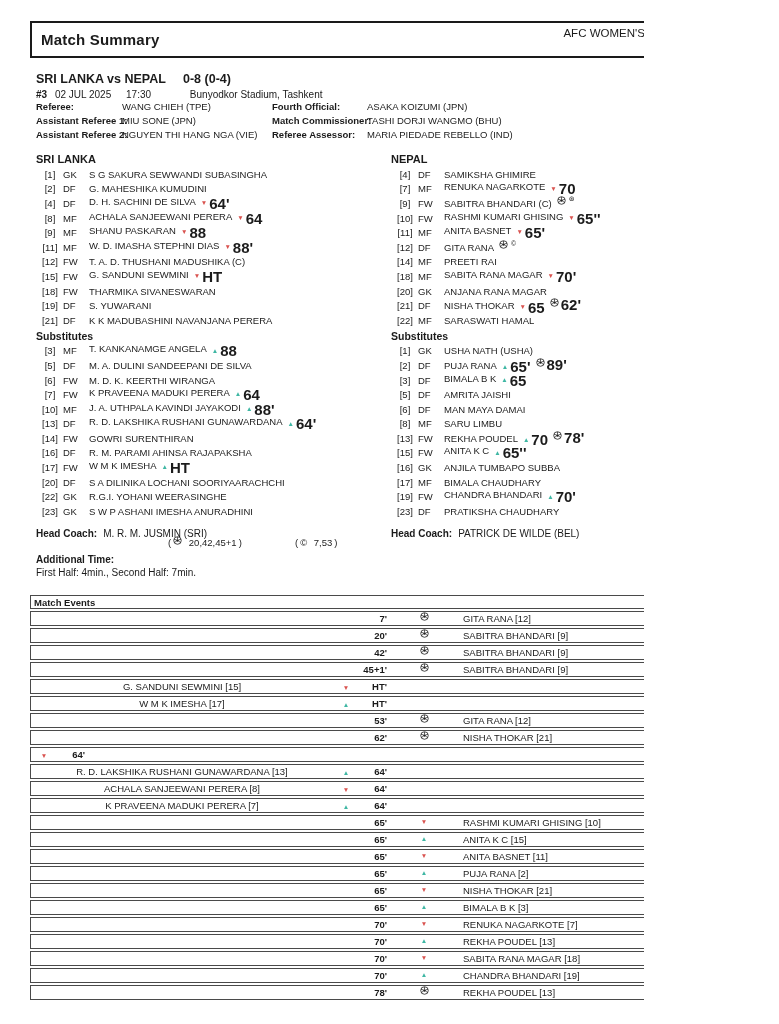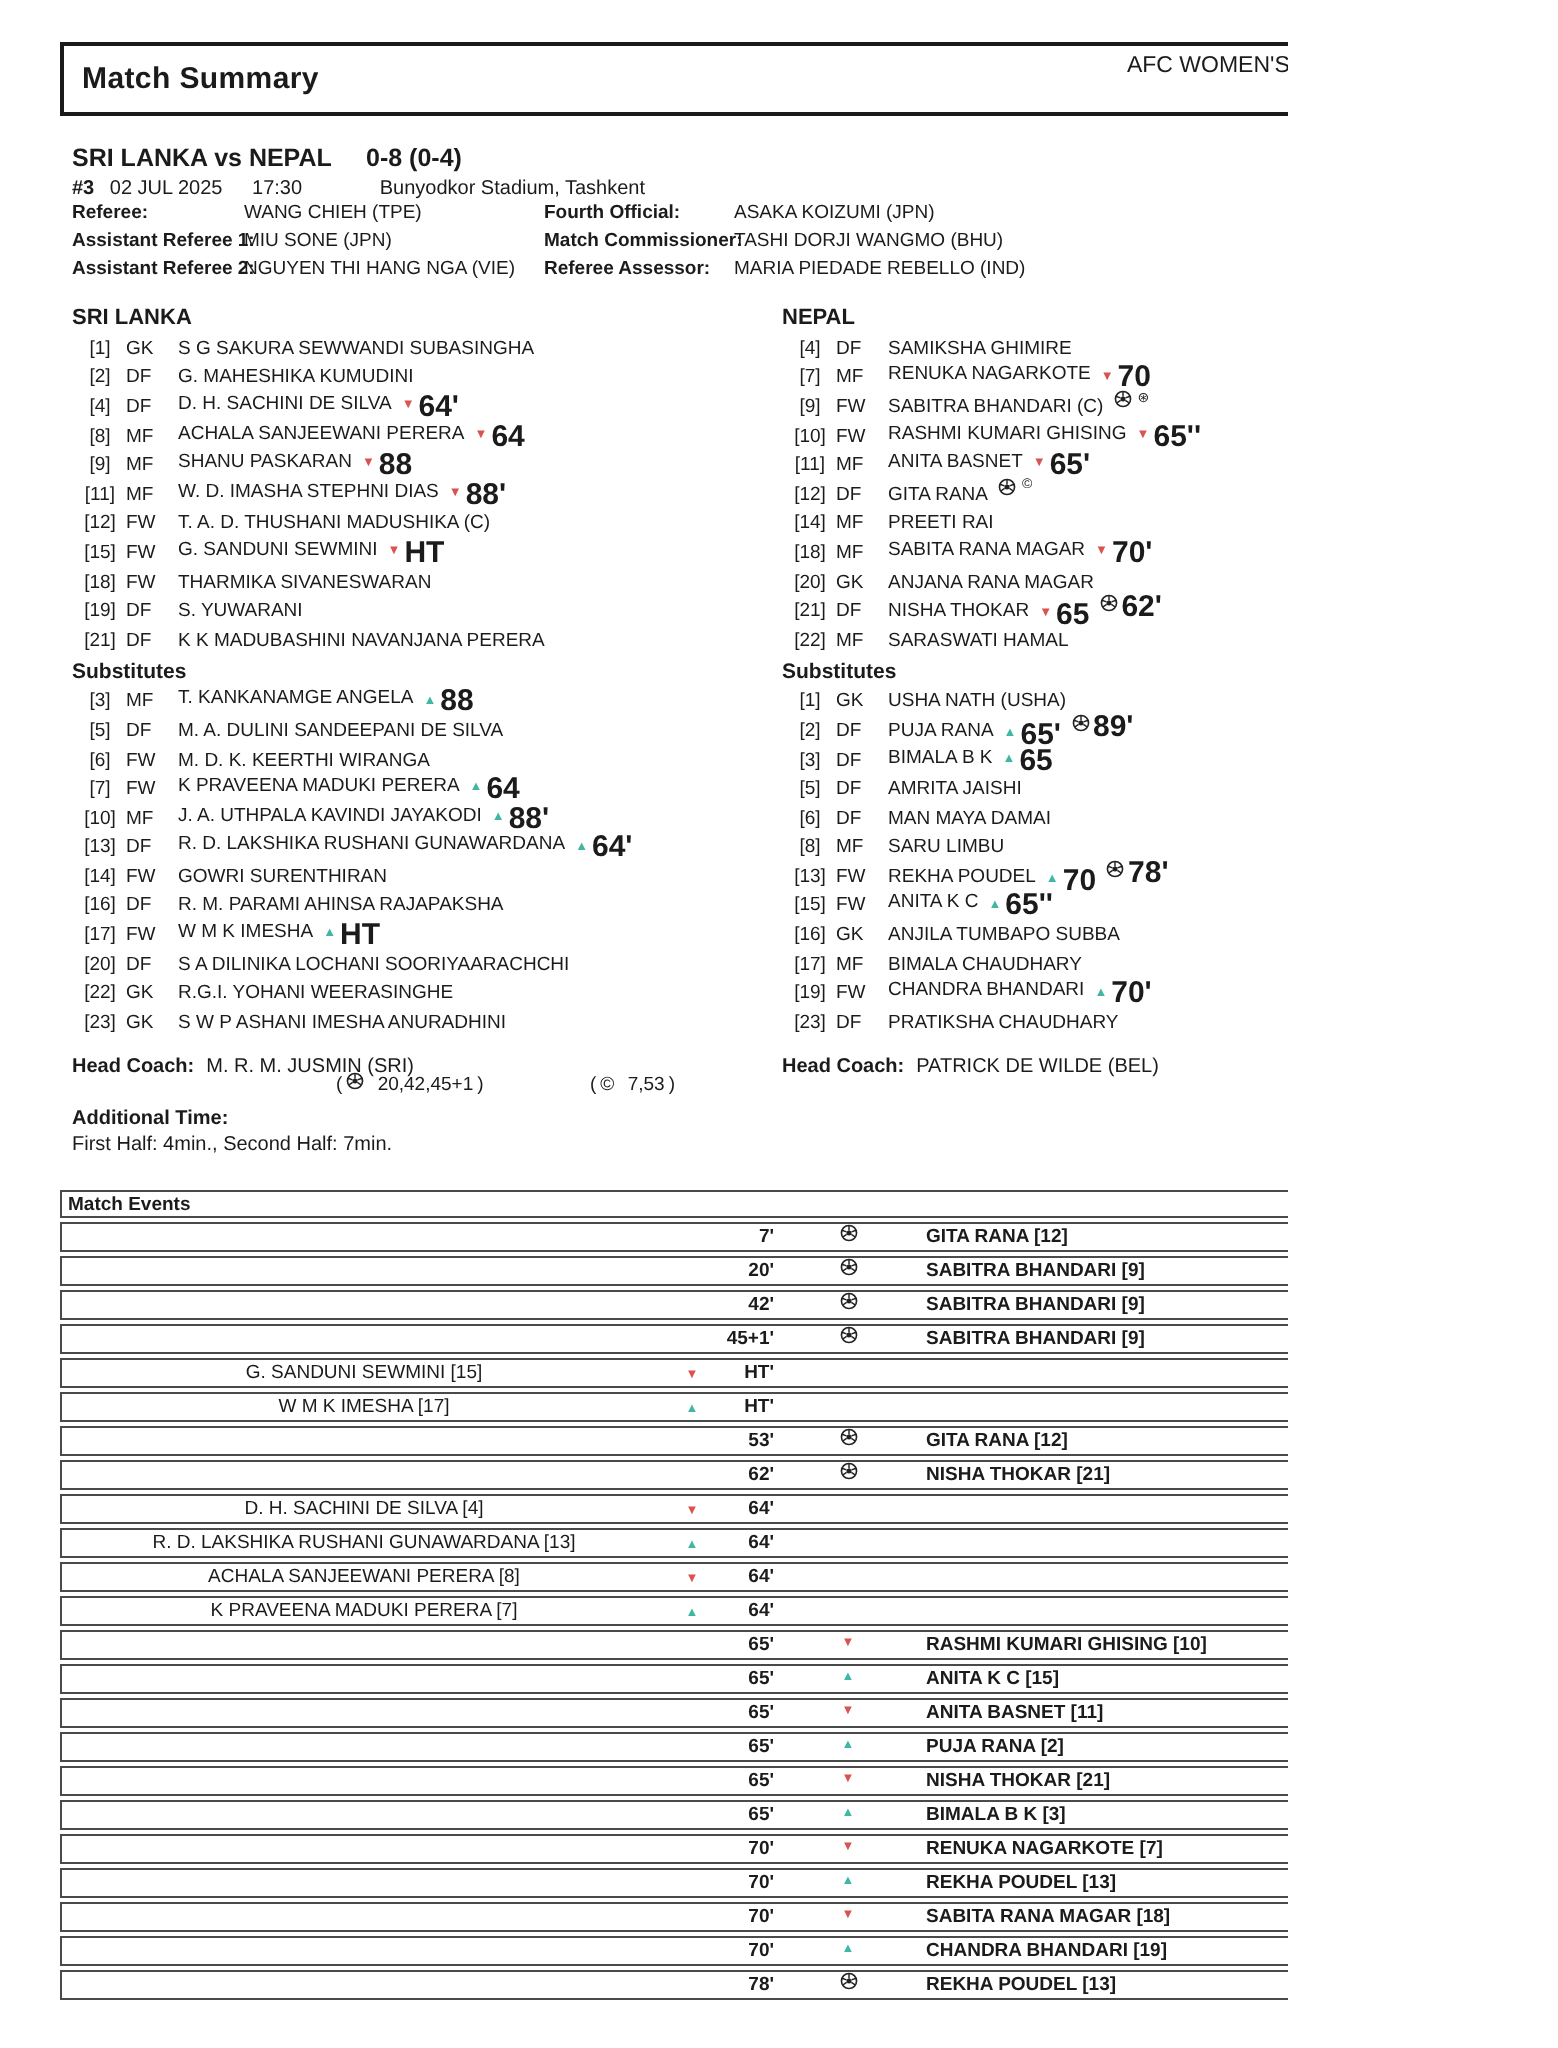--- a/index.html
+++ b/index.html
@@ -42,21 +42,21 @@
   .addl{position:absolute;left:36px;top:554px;font-size:10px;line-height:12.5px;}
   .addl .lb{font-weight:bold;}
   
   .events{position:absolute;left:30px;top:595px;width:719px;font-size:9.5px;}
   .ev-head{border:1px solid #4a4a4a;height:14px;line-height:13px;padding-left:3px;font-weight:bold;box-sizing:border-box;}
   .ev-row{display:flex;align-items:center;height:15px;border:1px solid #4a4a4a;box-sizing:border-box;margin-top:2px;}
   .c-hname{width:302px;text-align:center;flex:none;white-space:nowrap;}
   .c-harrow{width:26px;text-align:center;flex:none;}
   .c-min{width:28px;text-align:right;font-weight:bold;flex:none;}
   .c-aicon{width:74px;display:flex;justify-content:center;align-items:center;flex:none;}
-  .c-aname{flex:1;padding-left:2px;white-space:nowrap;font-weight:bold;}
+  .c-aname{flex:1;padding-left:2px;white-space:nowrap;}
 </style>
 </head>
 <body>
 
 <div class="page">
 
   <div class="hdr-box">
     <div class="hdr-title">Match Summary</div>
     <div class="hdr-right">
       <div>AFC WOMEN'S ASIAN CUP 2026</div>
@@ -555,21 +555,20 @@
               <svg width="9" height="9" viewBox="0 0 10 10">
                 <circle cx="5" cy="5" r="4.2" fill="none" stroke="#222" stroke-width="0.9"></circle>
                 <circle cx="5" cy="5" r="1.4" fill="#222"></circle>
                 <path d="M5 3.6 L5 1.1 M6.3 5.8 L8.6 7.3 M3.7 5.8 L1.4 7.3 M6.4 4.4 L8.9 3.5 M3.6 4.4 L1.1 3.5" stroke="#222" stroke-width="0.8"></path>
               </svg>
             </span>
           </span>
           <span class="c-aname">NISHA THOKAR [21]</span>
         </div>
         <div class="ev-row">
-          <span class="c-hname">D. H. SACHINI DE SILVA [4]</span>
           <span class="c-harrow"><span class="arr" style="color:#d9534f">▼</span></span>
           <span class="c-min">64'</span>
           <span class="c-aicon"></span>
           <span class="c-aname"></span>
         </div>
         <div class="ev-row">
           <span class="c-hname">R. D. LAKSHIKA RUSHANI GUNAWARDANA [13]</span>
           <span class="c-harrow"><span class="arr" style="color:#3fb7a4">▲</span></span>
           <span class="c-min">64'</span>
           <span class="c-aicon"></span>

